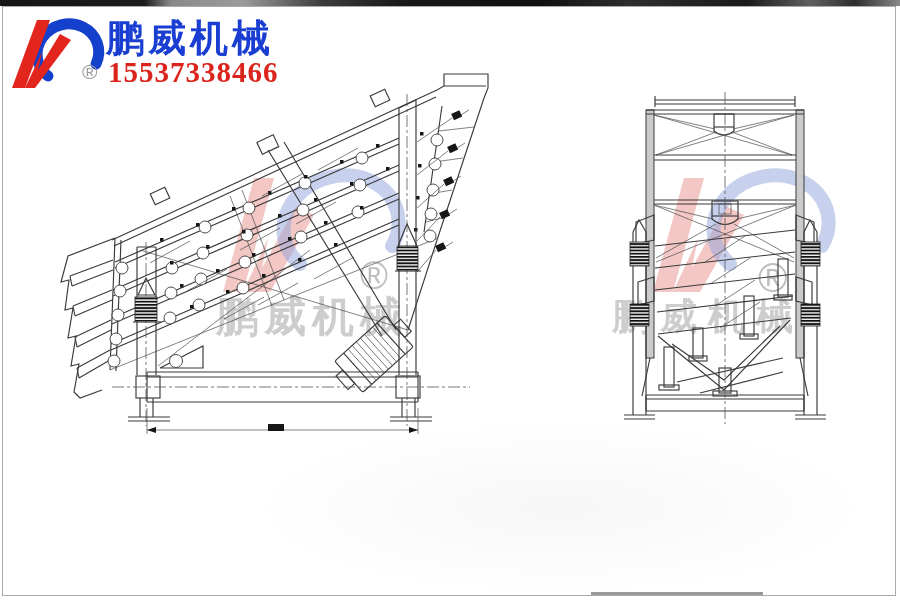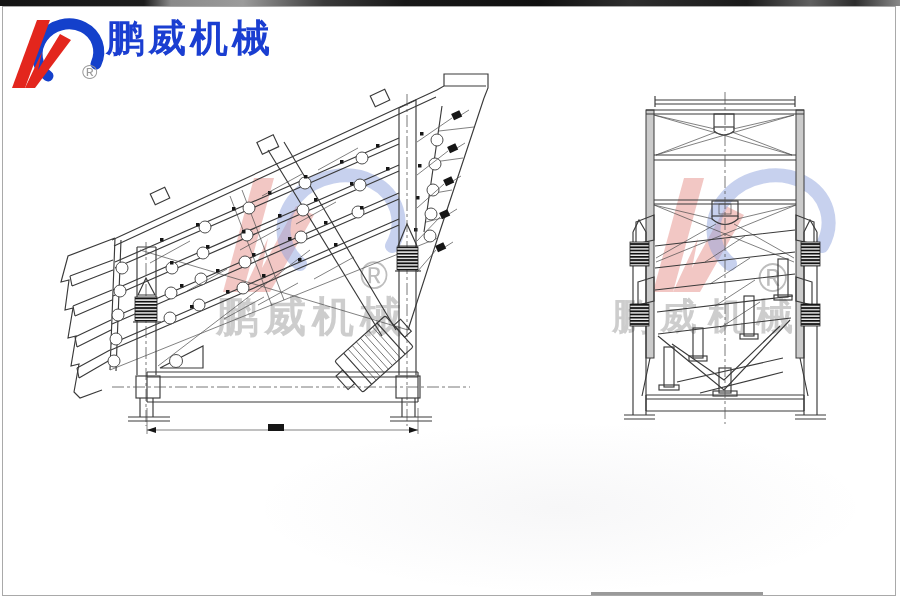--- a/index.html
+++ b/index.html
@@ -261,14 +261,15 @@
   </svg>
 
   <div class="logo-block">
     <svg class="logo-mark" width="108" height="82" viewBox="0 0 108 82">
       <path d="M40,64 A31,29 -18 1 1 88,52" fill="none" stroke-width="11" stroke-linecap="round" stroke="#1440cb"></path>
       <path d="M4,76 L29,8 L42,8 L17,76 Z" fill="#e3261d"></path>
       <path d="M17,76 L34,40 L30,58 L52,22 L63,28 L27,76 Z" fill="#e3261d"></path>
     </svg>
     <div class="company-name">鹏威机械</div>
     <div class="reg-mark">®</div>
+    <div class="phone">15537338466</div>
   </div>
 </div>
 
 </body></html>

